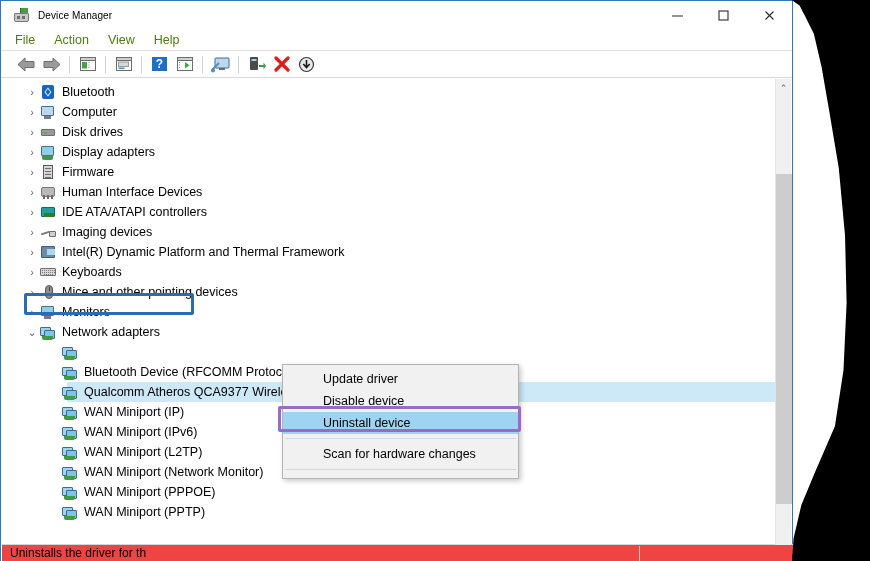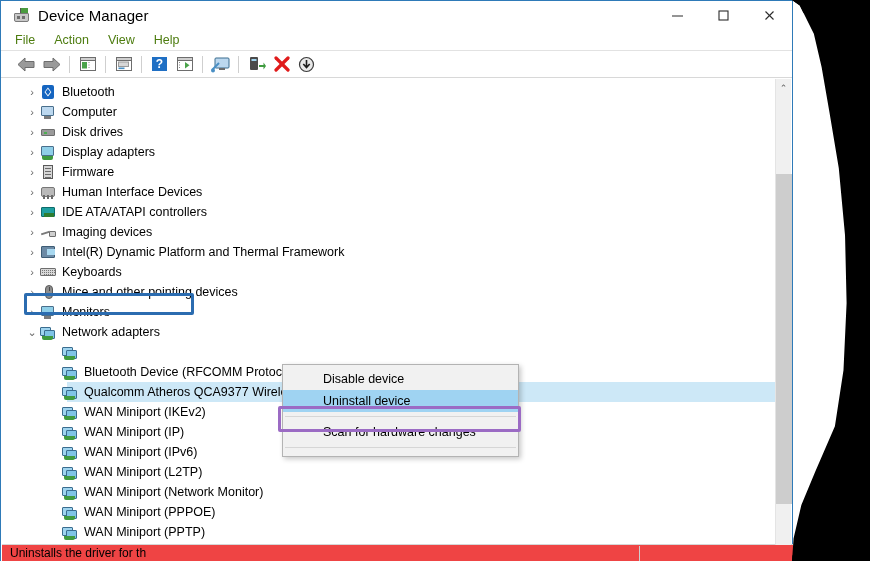--- a/index.html
+++ b/index.html
@@ -62,21 +62,21 @@
   .title-icon .tflag {
     position: absolute; left: 8px; top: 0px;
     width: 7px; height: 5px; background: #4a9b3f;
   }
   .title-icon .tpole {
     position: absolute; left: 7px; top: 0px;
     width: 1px; height: 7px; background: #555;
   }
   .title-text {
     margin-left: 8px;
-    font-size: 15px;
+    font-size: 10px;
     color: #000000;
     letter-spacing: .1px;
   }
 
   .win-controls {
     position: absolute;
     right: 0; top: 0;
     height: 29px;
     display: flex;
     align-items: center;
@@ -722,28 +722,20 @@
         <div class="row indent2 sel">
           <div class="rowfill"></div>
           <div class="ico">
               <div class="netcard"></div>
               <div class="netcard2"></div>
               <div class="greenbase"></div>
             </div>
           <div class="lbl">Qualcomm Atheros QCA9377 Wireless Network Adapter</div>
         </div>
 
-        <div class="row indent2">
-          <div class="ico">
-              <div class="netcard"></div>
-              <div class="netcard2"></div>
-              <div class="greenbase"></div>
-            </div>
-          <div class="lbl">WAN Miniport (IKEv2)</div>
-        </div>
 
         <div class="row indent2">
           <div class="ico">
               <div class="netcard"></div>
               <div class="netcard2"></div>
               <div class="greenbase"></div>
             </div>
           <div class="lbl">WAN Miniport (IP)</div>
         </div>
 
@@ -800,20 +792,23 @@
       </div>
     </div>
 
     <div class="vscroll">
       <div class="vs-up">⌃</div>
       <div class="vs-thumb"></div>
     </div>
 
     <div class="ctxmenu">
       <div class="ctx-item">
+        <span>Update driver</span>
+      </div>
+      <div class="ctx-item">
         <span>Disable device</span>
       </div>
       <div class="ctx-item hot">
         <span>Uninstall device</span>
       </div>
       <div class="ctx-sep"></div>
       <div class="ctx-item">
         <span>Scan for hardware changes</span>
       </div>
       <div class="ctx-sep"></div>

